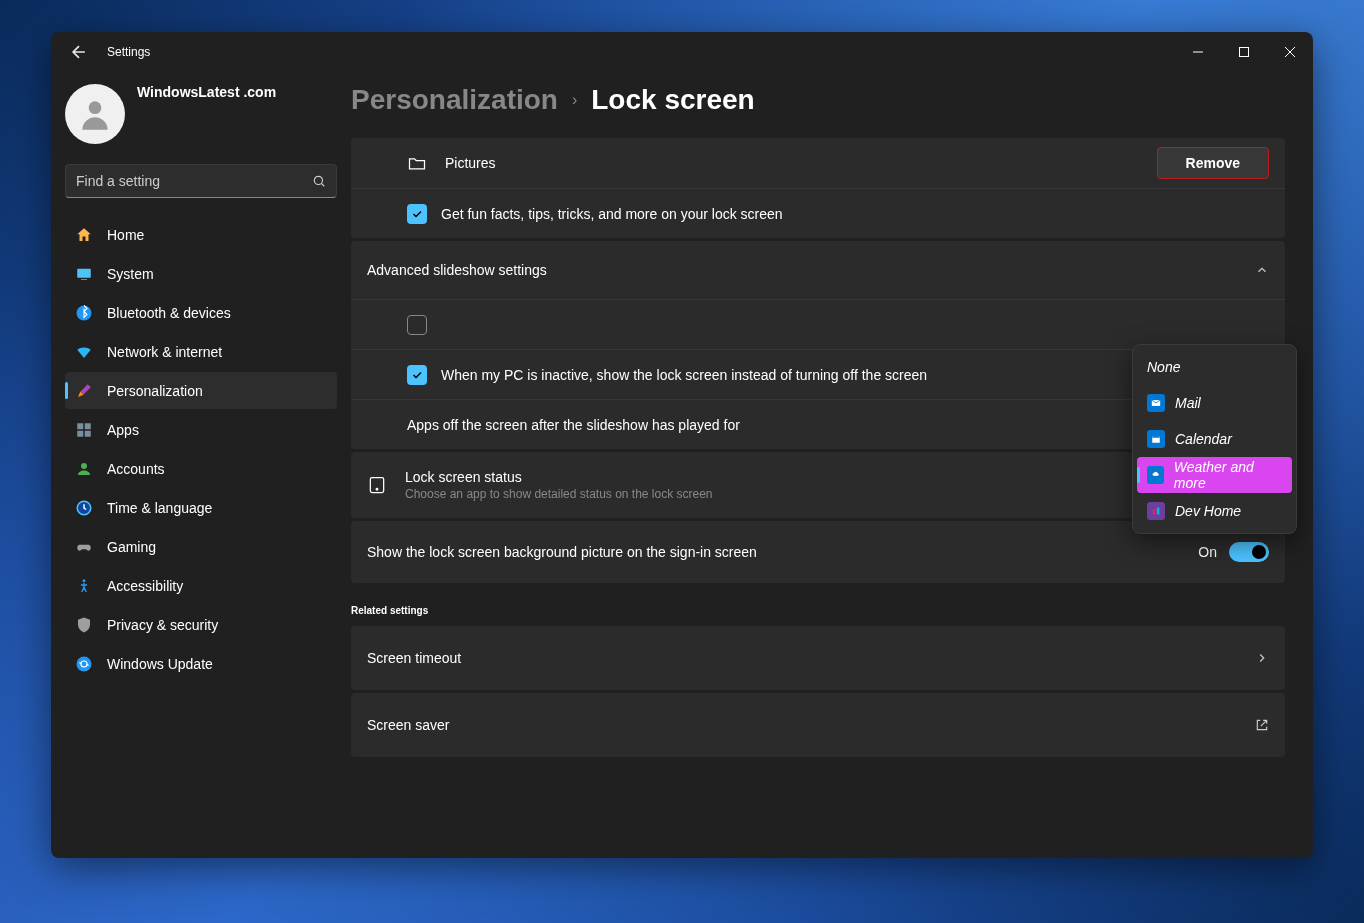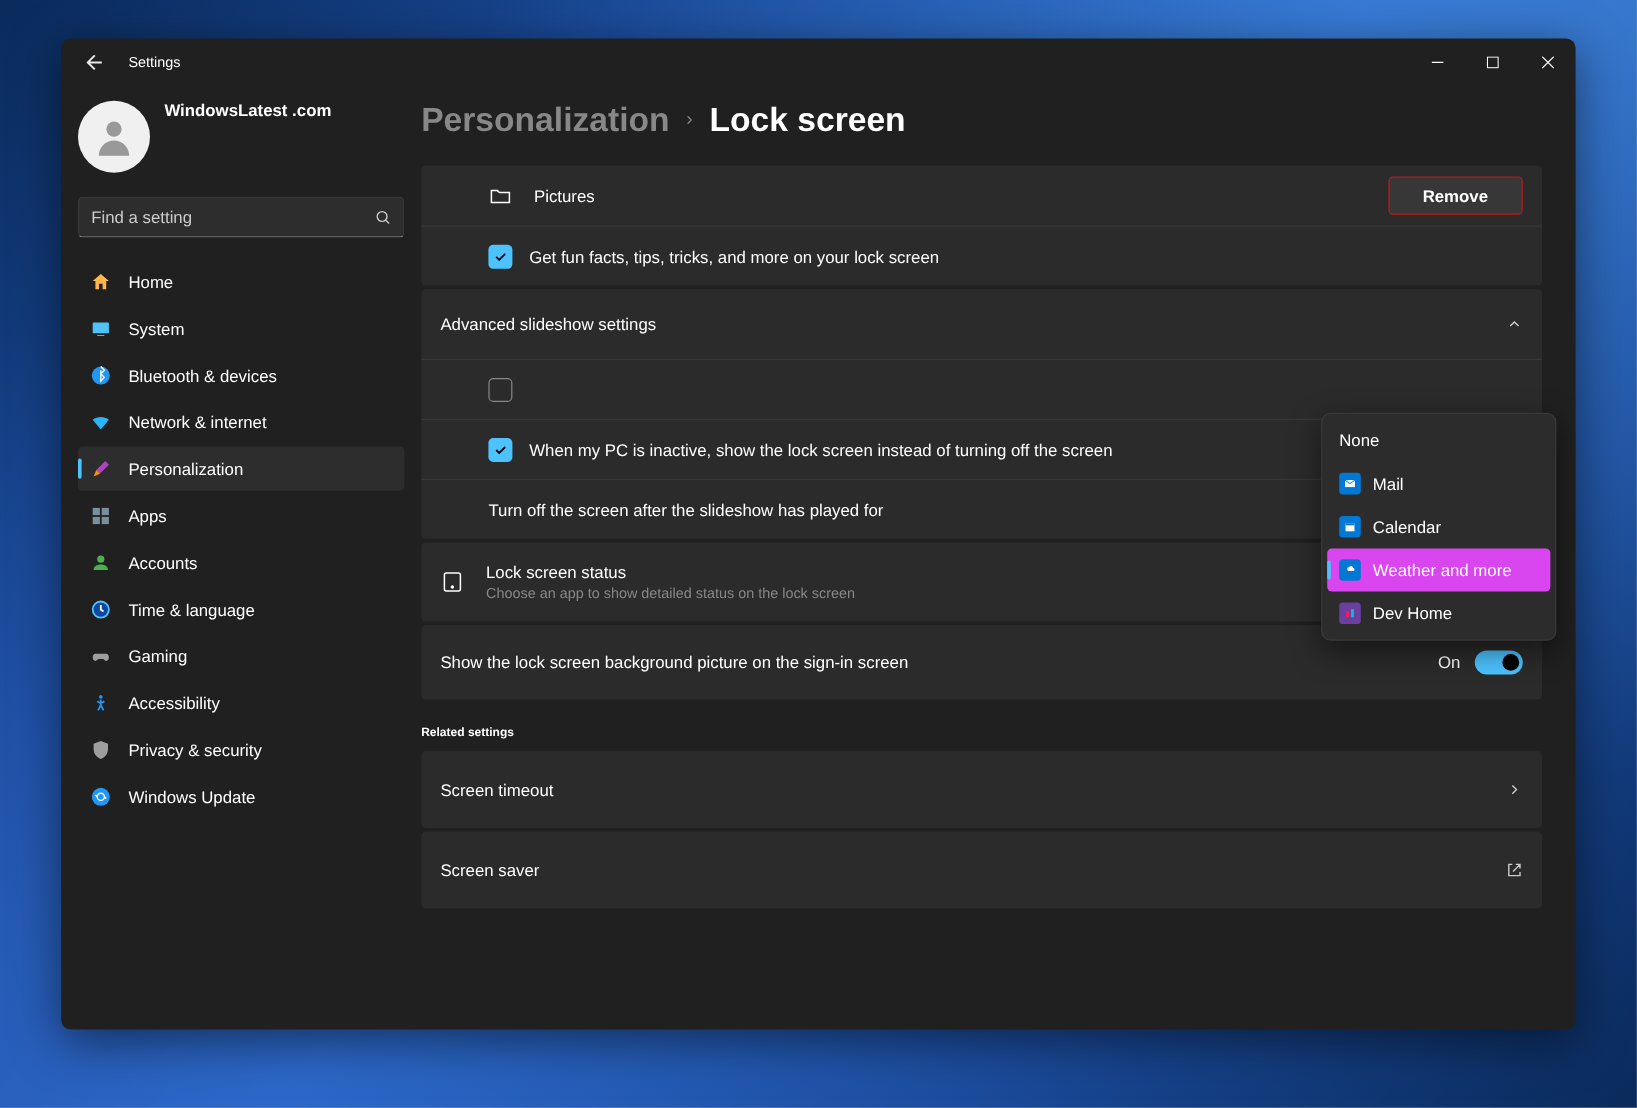--- a/index.html
+++ b/index.html
@@ -290,27 +290,28 @@
     .link-icon {
       margin-left: auto;
       width: 14px;
       height: 14px;
       color: #ccc;
     }
     .dropdown-menu {
       position: absolute;
       right: 16px;
       top: 272px;
-      width: 196px;
+      width: 165px;
       background: #2c2c2c;
       border: 1px solid #3a3a3a;
       border-radius: 8px;
       box-shadow: 0 8px 24px rgba(0,0,0,0.5);
       padding: 4px;
       z-index: 10;
+      font-style: italic;
     }
     .dropdown-item {
       display: flex;
       align-items: center;
       height: 36px;
       padding: 0 10px;
       color: #fff;
       font-size: 14px;
       border-radius: 4px;
       position: relative;
@@ -541,21 +542,21 @@
         </div>
         <div class="setting-row indent with-border">
           <div class="checkbox checked">
               <svg viewBox="0 0 24 24" fill="none" stroke="#000" stroke-width="3">
                 <path d="M5 12l5 5L20 7"></path>
               </svg>
             </div>
           <span>When my PC is inactive, show the lock screen instead of turning off the screen</span>
         </div>
         <div class="setting-row indent with-border">
-          <span>Turn off the screen after the slideshow has played for</span>
+          <span>Apps off the screen after the slideshow has played for</span>
         </div>
       </div>
 
       <div class="setting-card">
         <div class="setting-row" style="height:66px">
           <span class="row-icon">
               <svg viewBox="0 0 24 24" fill="none" stroke="currentColor" stroke-width="1.5">
                 <rect x="4" y="3" width="16" height="18" rx="2"></rect>
                 <circle cx="12" cy="17" r="1" fill="currentColor"></circle>
               </svg>

